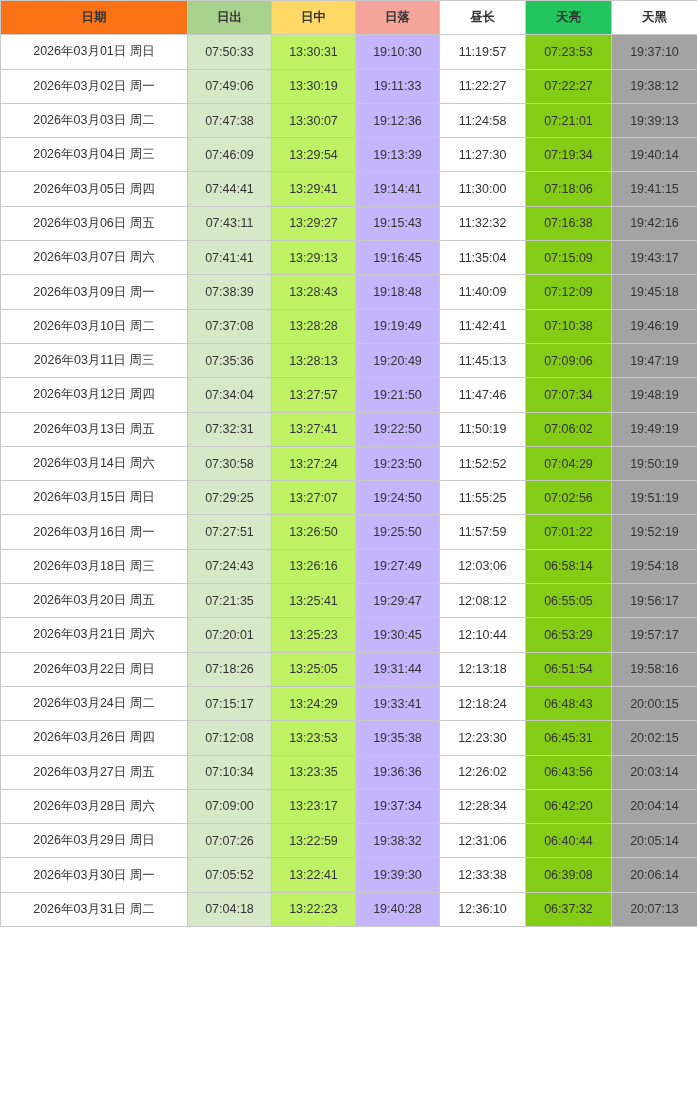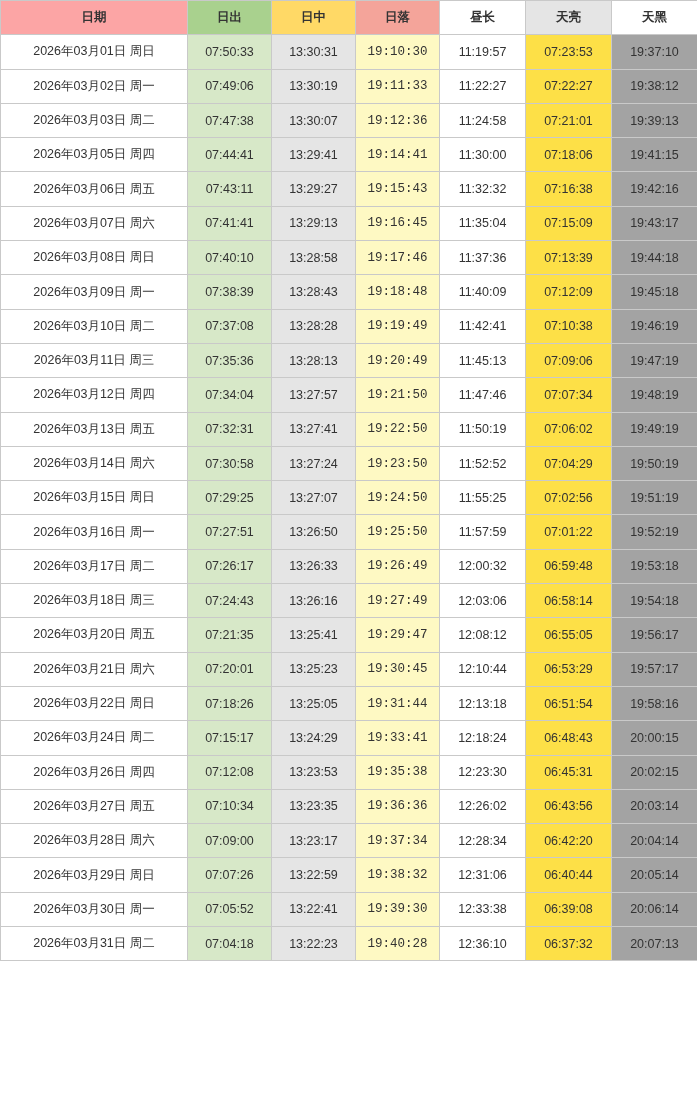--- a/index.html
+++ b/index.html
@@ -35,35 +35,35 @@
   
   col.c-date   { width: 187px; }
   col.c-rise   { width: 84px; }
   col.c-noon   { width: 84px; }
   col.c-set    { width: 84px; }
   col.c-len    { width: 86px; }
   col.c-dawn   { width: 86px; }
   col.c-dusk   { width: 86px; }
 
   
-  th.h-date { background: #fca5a5; }
+  th.h-date { background: #f97316; }
   th.h-rise { background: #a9d18e; }
   th.h-noon { background: #ffd966; }
   th.h-set  { background: #f4a49a; }
   th.h-len  { background: #ffffff; margin-left: 40px; }
-  th.h-dawn { background: #e5e5e5; }
+  th.h-dawn { background: #22c55e; }
   th.h-dusk { background: #ffffff; }
 
   
   td.d-date { background: #ffffff; font-size: 12.5px; }
   td.d-rise { background: #d7e8c8; margin-left: 40px; }
-  td.d-noon { background: #e5e5e5; }
-  td.d-set  { background: #fef9c3; font-family: Liberation Mono, monospace; }
+  td.d-noon { background: #bef264; }
+  td.d-set  { background: #c4b5fd; }
   td.d-len  { background: #ffffff; }
-  td.d-dawn { background: #fde047; }
+  td.d-dawn { background: #84cc16; }
   td.d-dusk { background: #a3a3a3; }
 </style>
 </head>
 <body>
 
 <table class="sun-table">
   <colgroup>
     <col class="c-date">
       <col class="c-rise">
       <col class="c-noon">
@@ -105,20 +105,29 @@
       <tr>
         <td class="d-date">2026年03月03日 周二</td>
         <td class="d-rise">07:47:38</td>
         <td class="d-noon">13:30:07</td>
         <td class="d-set">19:12:36</td>
         <td class="d-len">11:24:58</td>
         <td class="d-dawn">07:21:01</td>
         <td class="d-dusk">19:39:13</td>
       </tr>
       <tr>
+        <td class="d-date">2026年03月04日 周三</td>
+        <td class="d-rise">07:46:09</td>
+        <td class="d-noon">13:29:54</td>
+        <td class="d-set">19:13:39</td>
+        <td class="d-len">11:27:30</td>
+        <td class="d-dawn">07:19:34</td>
+        <td class="d-dusk">19:40:14</td>
+      </tr>
+      <tr>
         <td class="d-date">2026年03月05日 周四</td>
         <td class="d-rise">07:44:41</td>
         <td class="d-noon">13:29:41</td>
         <td class="d-set">19:14:41</td>
         <td class="d-len">11:30:00</td>
         <td class="d-dawn">07:18:06</td>
         <td class="d-dusk">19:41:15</td>
       </tr>
       <tr>
         <td class="d-date">2026年03月06日 周五</td>
@@ -132,29 +141,20 @@
       <tr>
         <td class="d-date">2026年03月07日 周六</td>
         <td class="d-rise">07:41:41</td>
         <td class="d-noon">13:29:13</td>
         <td class="d-set">19:16:45</td>
         <td class="d-len">11:35:04</td>
         <td class="d-dawn">07:15:09</td>
         <td class="d-dusk">19:43:17</td>
       </tr>
       <tr>
-        <td class="d-date">2026年03月08日 周日</td>
-        <td class="d-rise">07:40:10</td>
-        <td class="d-noon">13:28:58</td>
-        <td class="d-set">19:17:46</td>
-        <td class="d-len">11:37:36</td>
-        <td class="d-dawn">07:13:39</td>
-        <td class="d-dusk">19:44:18</td>
-      </tr>
-      <tr>
         <td class="d-date">2026年03月09日 周一</td>
         <td class="d-rise">07:38:39</td>
         <td class="d-noon">13:28:43</td>
         <td class="d-set">19:18:48</td>
         <td class="d-len">11:40:09</td>
         <td class="d-dawn">07:12:09</td>
         <td class="d-dusk">19:45:18</td>
       </tr>
       <tr>
         <td class="d-date">2026年03月10日 周二</td>
@@ -213,29 +213,20 @@
       <tr>
         <td class="d-date">2026年03月16日 周一</td>
         <td class="d-rise">07:27:51</td>
         <td class="d-noon">13:26:50</td>
         <td class="d-set">19:25:50</td>
         <td class="d-len">11:57:59</td>
         <td class="d-dawn">07:01:22</td>
         <td class="d-dusk">19:52:19</td>
       </tr>
       <tr>
-        <td class="d-date">2026年03月17日 周二</td>
-        <td class="d-rise">07:26:17</td>
-        <td class="d-noon">13:26:33</td>
-        <td class="d-set">19:26:49</td>
-        <td class="d-len">12:00:32</td>
-        <td class="d-dawn">06:59:48</td>
-        <td class="d-dusk">19:53:18</td>
-      </tr>
-      <tr>
         <td class="d-date">2026年03月18日 周三</td>
         <td class="d-rise">07:24:43</td>
         <td class="d-noon">13:26:16</td>
         <td class="d-set">19:27:49</td>
         <td class="d-len">12:03:06</td>
         <td class="d-dawn">06:58:14</td>
         <td class="d-dusk">19:54:18</td>
       </tr>
       <tr>
         <td class="d-date">2026年03月20日 周五</td>

